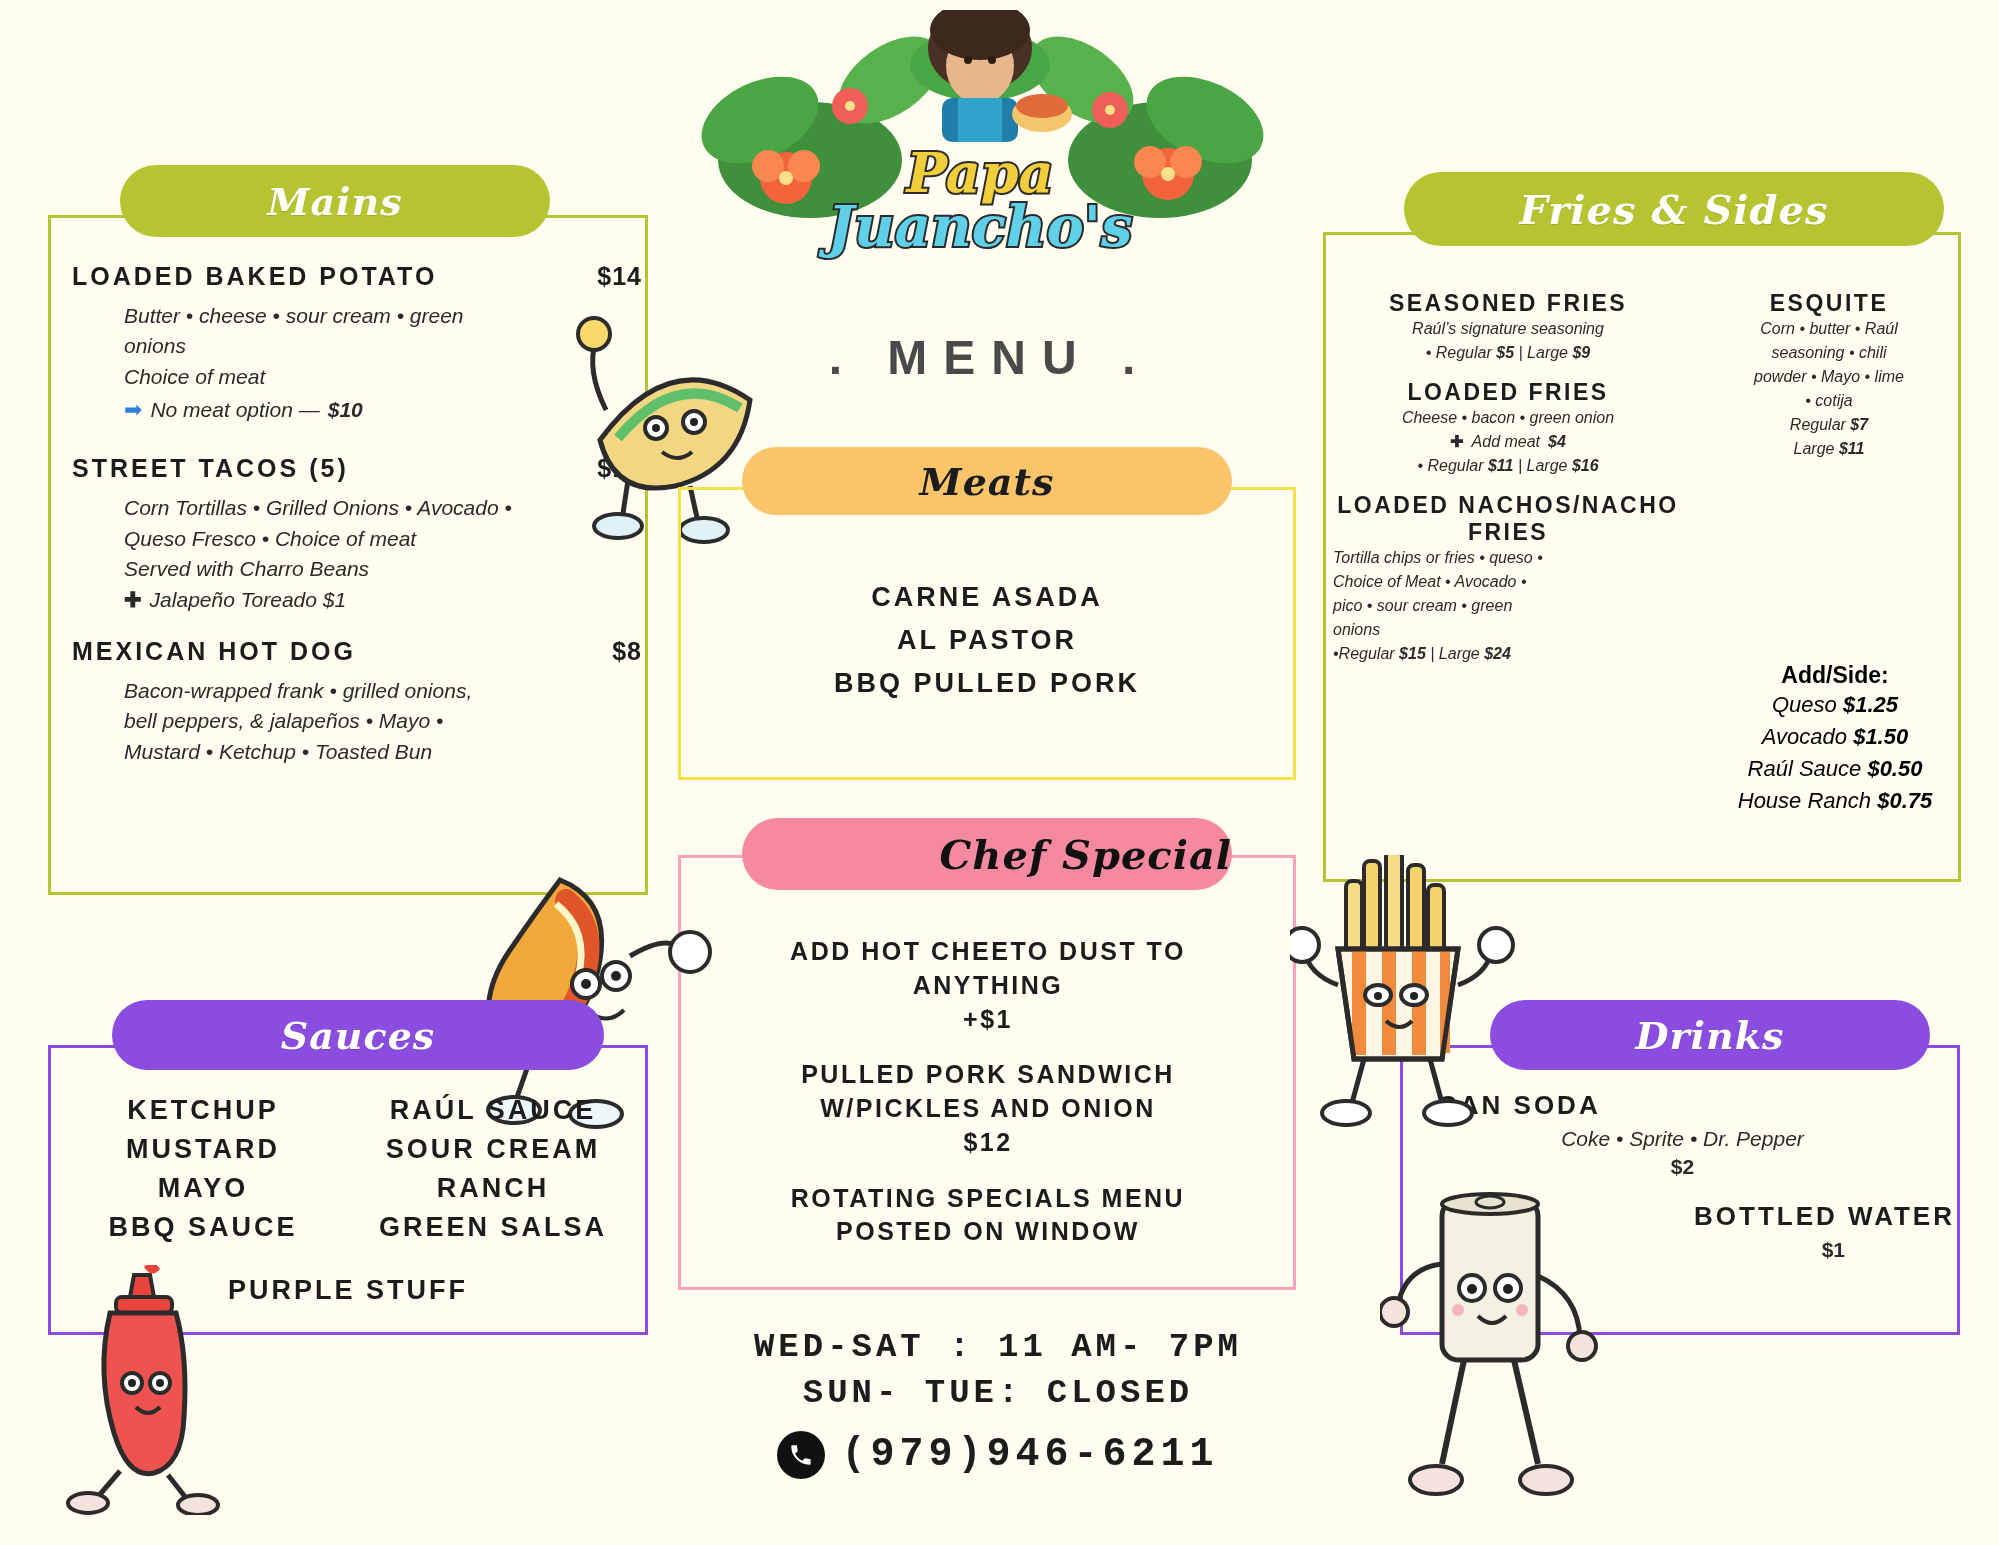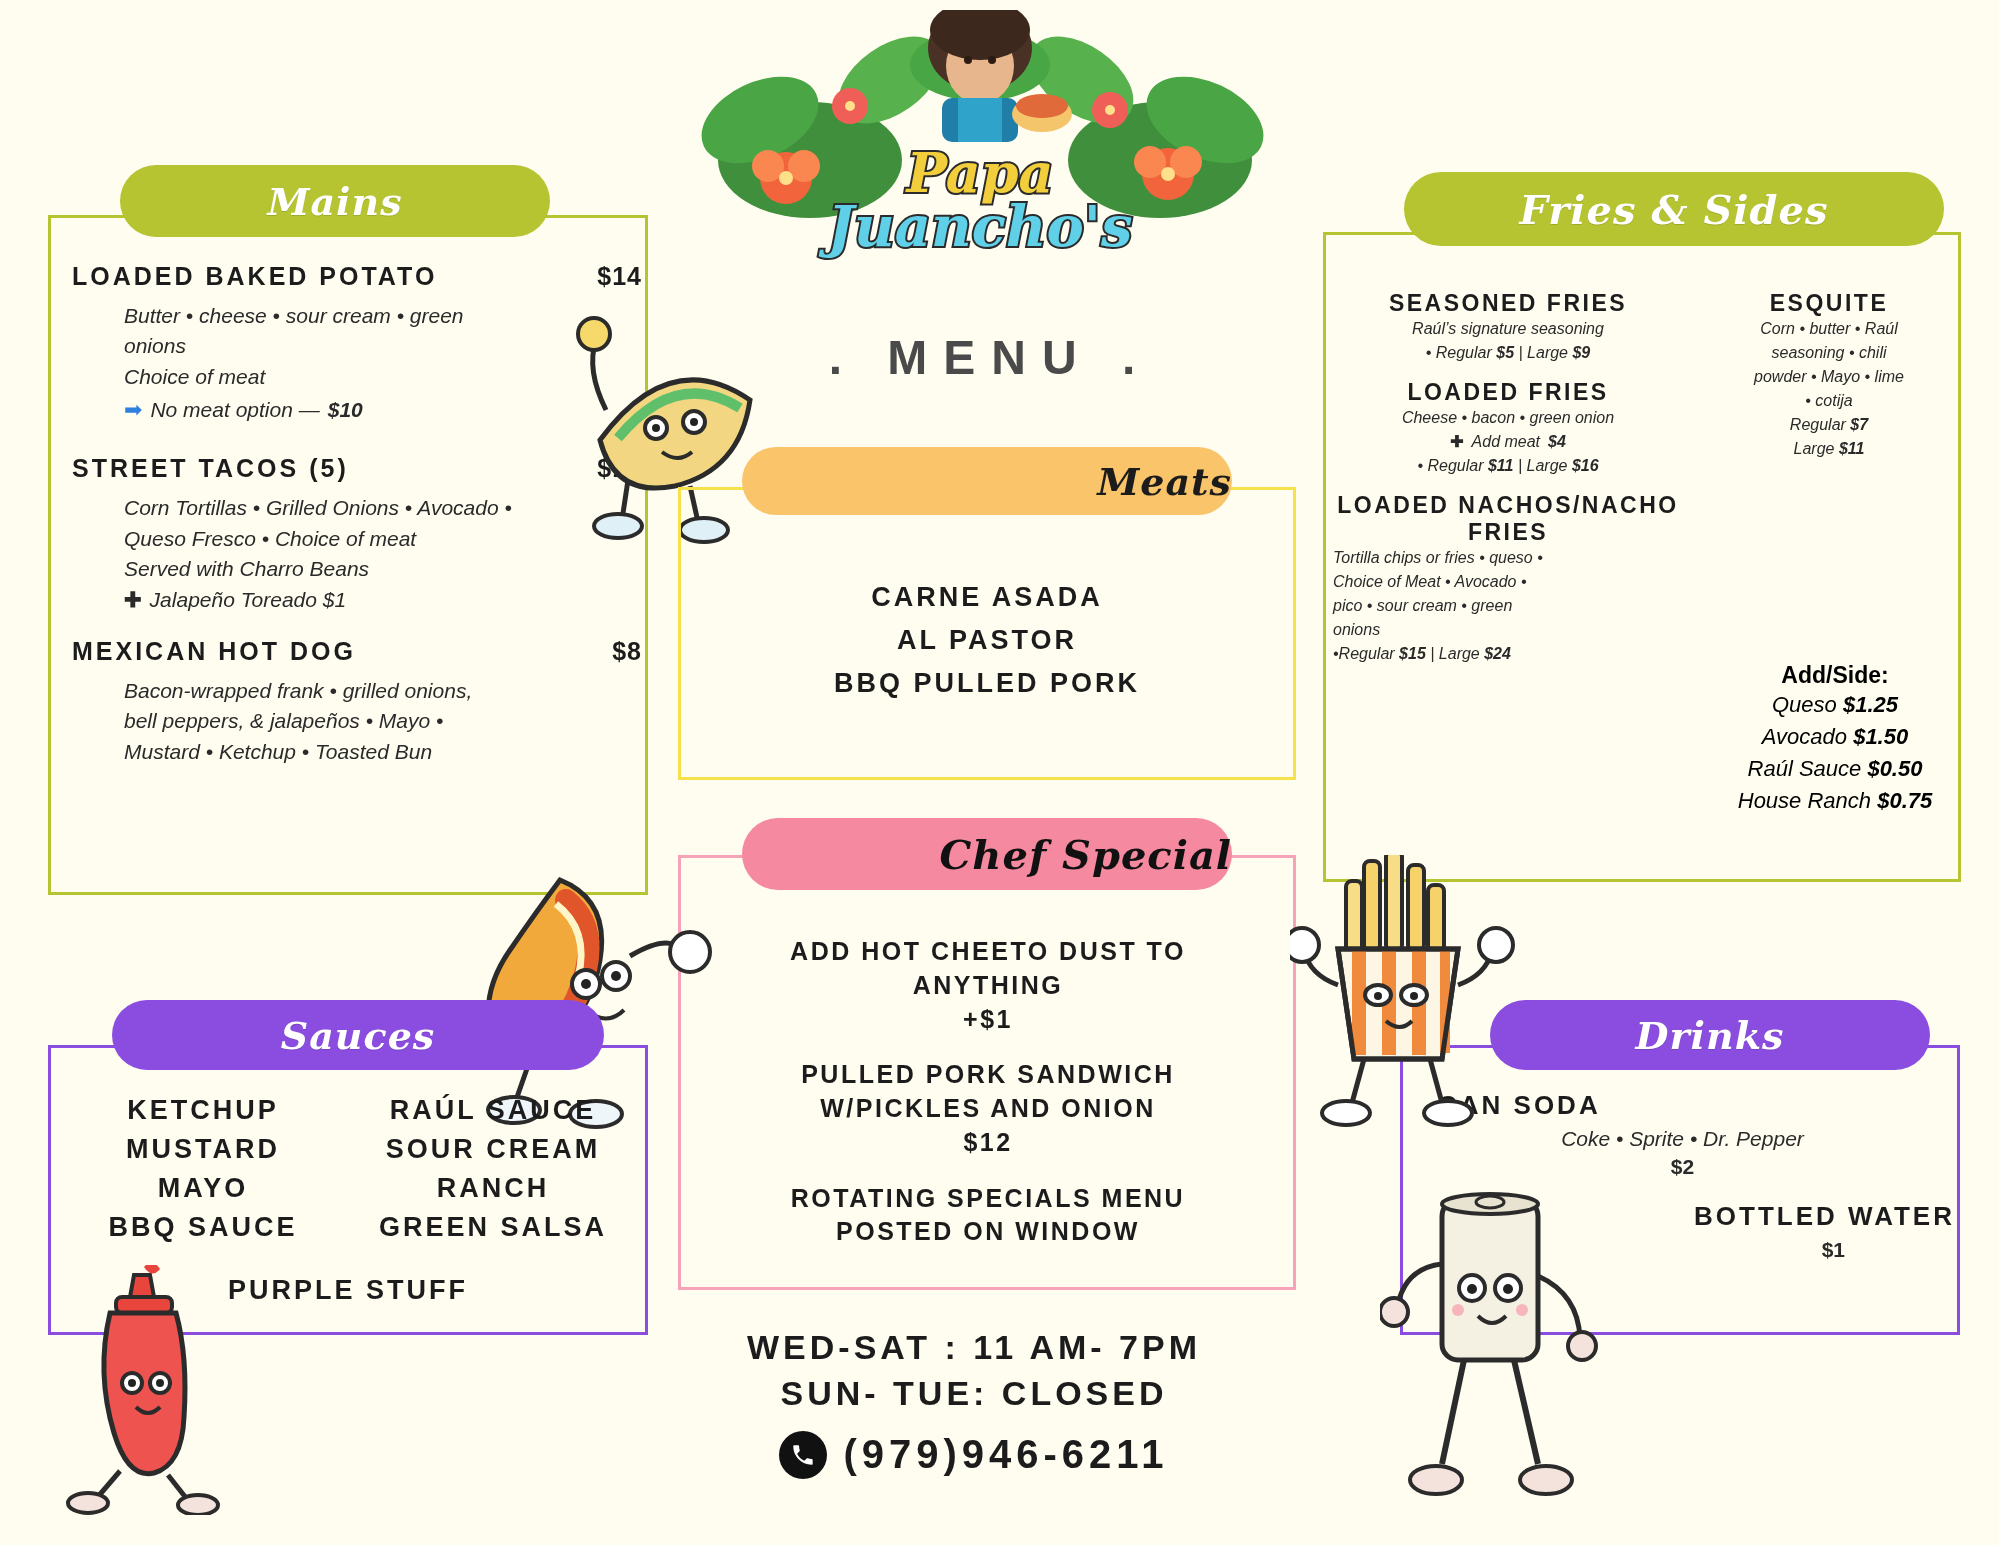--- a/index.html
+++ b/index.html
@@ -60,21 +60,21 @@
   #mains-pill { left:120px; top:165px; width:430px; height:72px; background:#b5c430; }
   #mains-pill span { font-size:38px; }
   #mains-body { position:absolute; left:62px; top:262px; width:580px; }
   .main-row { display:flex; justify-content:space-between; align-items:flex-start; }
   .main-row .item-name { flex:1;margin-left:10px; }
   .main-desc { margin:10px 0 0 62px; width:440px; }
   .plus { font-weight:bold; font-style:normal; }
 
   
   #meats-panel { left:678px; top:487px; width:618px; height:293px; border-color:#f6e04b; }
-  #meats-pill { left:742px; top:447px; width:490px; height:68px; background:#f9c46a;justify-content:flex-end; }
+  #meats-pill { left:742px; top:447px; width:490px; height:68px; background:#f9c46a; }
   #meats-pill span { font-size:38px; color:#1c1c1c; text-shadow:none; }
   #meats-list { position:absolute; left:678px; top:570px; width:618px; text-align:center; }
   #meats-list div { font-weight:bold; letter-spacing:3px; font-size:27px; color:#1c1c1c; margin:12px 0; }
 
   
   #fries-panel { left:1323px; top:232px; width:638px; height:650px; border-color:#b5c430; }
   #fries-pill { left:1404px; top:172px; width:540px; height:74px; background:#b5c430; }
   #fries-pill span { font-size:40px; }
   .fcol-left { position:absolute; left:1333px; top:290px; width:350px; }
   .fcol-right { position:absolute; left:1700px; top:290px; width:258px; text-align:center; }
@@ -109,21 +109,21 @@
 
   
   #drinks-panel { left:1400px; top:1045px; width:560px; height:290px; border-color:#8a4de0; }
   #drinks-pill { left:1490px; top:1000px; width:440px; height:70px; background:#8a4de0; }
   #drinks-pill span { font-size:38px; }
   #drinks-body { position:absolute; left:1410px; top:1090px; width:545px; }
   .drink-h { font-weight:bold; letter-spacing:3px; font-size:26px; color:#1c1c1c; }
   .drink-d { font-style:italic; font-size:21px; color:#2a2a2a; text-align:center; }
 
   
-  #footer { position:absolute; left:584px; top:1325px; width:780px; text-align:center; }
+  #footer { position:absolute; left:608px; top:1325px; width:780px; text-align:center;font-family:Liberation Mono, monospace; }
   #footer .hours { font-weight:bold; letter-spacing:4px; font-size:34px; color:#1c1c1c; line-height:1.35; }
   #phone-row { display:flex; align-items:center; justify-content:center; gap:16px; margin-top:14px; }
   #phone-row .num { font-weight:bold; letter-spacing:5px; font-size:40px; color:#1c1c1c; }
   .phone-circle {
     width:48px; height:48px; border-radius:50%; background:#111;
     display:flex; align-items:center; justify-content:center;
     color:#fff; font-size:26px; line-height:1;
   }
 
   

